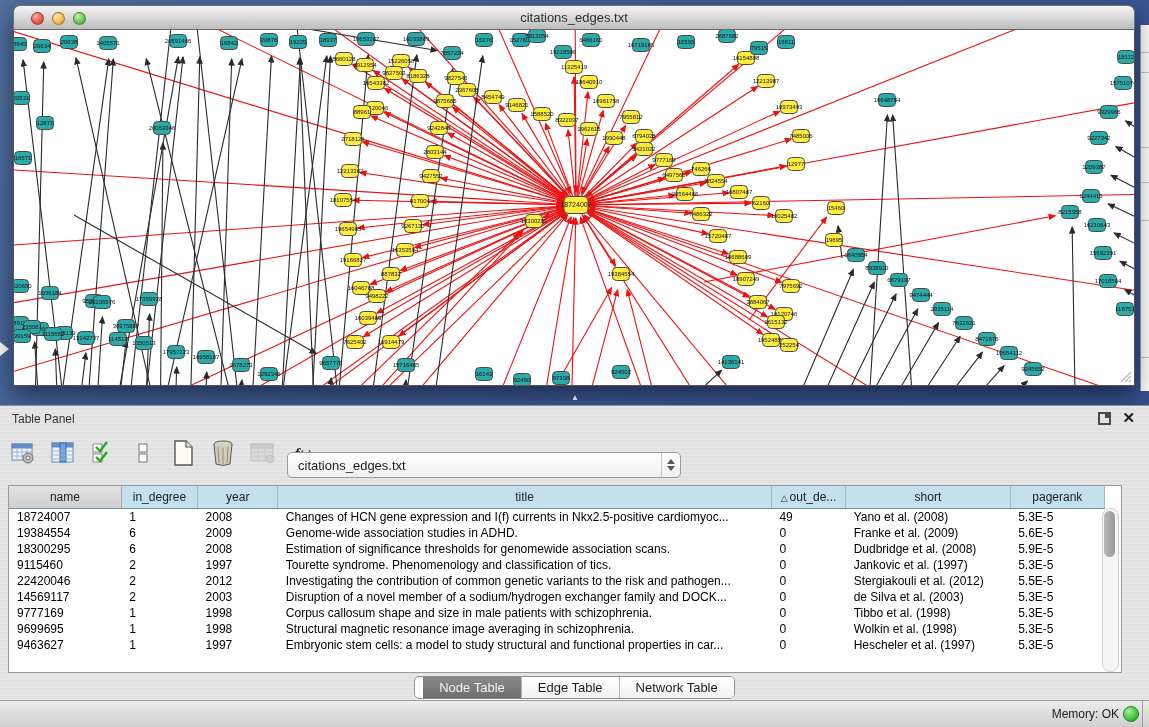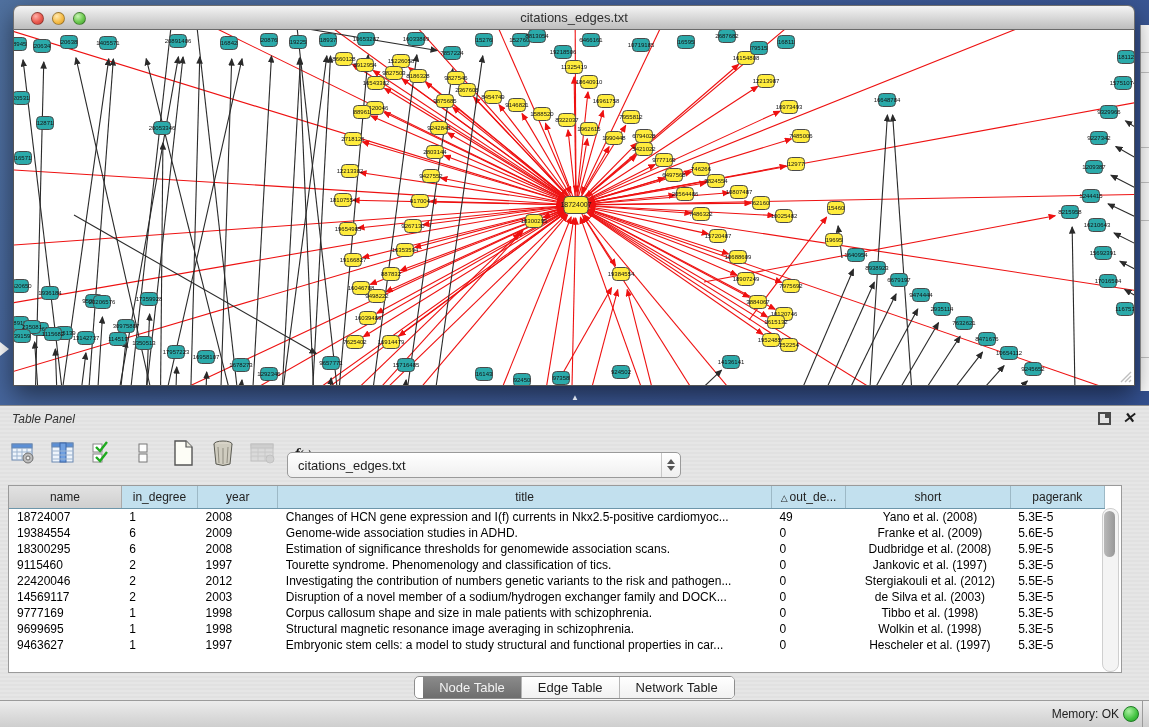--- a/index.html
+++ b/index.html
@@ -28,21 +28,21 @@
   .canvas{position:relative;width:1120px;height:355px;background:#ffffff;border-left:1px solid #555;border-right:1px solid #555;border-bottom:1px solid #555;box-sizing:content-box;overflow:hidden;}
   .canvas svg{display:block;}
   .resize-grip{position:absolute;right:2px;bottom:2px;width:14px;height:14px;opacity:.55;}
 
   
   .split-grip{position:absolute;left:568px;top:394px;width:14px;height:8px;color:#d8dde8;font-size:8px;line-height:8px;text-align:center;}
 
   
   .table-panel{position:absolute;left:0;top:405px;width:1149px;height:295px;
     background:repeating-linear-gradient(#e6e6e6 0 2px,#e1e1e1 2px 4px);border-top:1px solid #8f8f8f;}
-  .panel-header{position:absolute;left:0;top:0;width:100%;height:26px;font-style:italic;}
+  .panel-header{position:absolute;left:0;top:0;width:100%;height:26px;}
   .panel-title{position:absolute;left:12px;top:6px;font-size:12px;color:#333;}
   .panel-float{position:absolute;right:38px;top:6px;width:13px;height:13px;border:2px solid #4a4a4a;box-sizing:border-box;}
   .panel-float::after{content:"";position:absolute;right:-2px;top:-2px;width:6px;height:6px;background:#4a4a4a;}
   .panel-close{position:absolute;right:14px;top:4px;font-size:15px;font-weight:bold;color:#1d1d1d;line-height:16px;}
 
   .toolbar{position:absolute;left:8px;top:30px;height:34px;display:flex;align-items:center;gap:10px;}
   .tb-btn{width:30px;height:30px;display:flex;align-items:center;justify-content:center;border-radius:4px;}
   .fx{font-size:15px;color:#1a1a1a;font-family:"Liberation Serif",serif;font-style:italic;font-weight:bold;}
   .fx small{font-size:10px;}
   .combo{position:absolute;left:287px;top:46px;width:392px;height:24px;border:1px solid #9a9a9a;border-radius:5px;
@@ -53,21 +53,21 @@
   .spin-up{border-bottom:5px solid #555;}
   .spin-down{border-top:5px solid #555;}
 
   
   .grid{position:absolute;left:8px;top:79px;width:1114px;height:188px;background:#fff;border:1px solid #9a9a9a;box-sizing:border-box;}
   table.data{border-collapse:collapse;table-layout:fixed;width:1096px;font-size:12px;color:#000;}
   table.data th{height:20px;background:#c2e0ee;border-right:1px solid #9db9c6;border-bottom:1px solid #6d96aa;
     font-weight:normal;font-size:12px;color:#222;text-align:center;overflow:hidden;white-space:nowrap;}
   table.data th.key{background:linear-gradient(#e2e2e2,#cfcfcf);border-right:1px solid #aaa;}
   table.data td{height:16px;padding:0 4px 0 8px;overflow:hidden;white-space:nowrap;text-overflow:clip;}
-  table.data td.c-short{text-align:center;}
+  table.data td.c-short{}
   .sort-tri{font-size:9px;margin-right:2px;}
   .vscroll{position:absolute;right:2px;top:22px;width:15px;height:162px;background:#f4f4f4;border:1px solid #cfcfcf;border-radius:8px;}
   .vthumb{position:absolute;left:1px;top:2px;width:11px;height:46px;background:linear-gradient(90deg,#b9b9b9,#989898);border-radius:6px;}
 
   
   .tabbar{position:absolute;left:0;top:268px;width:100%;height:27px;display:flex;justify-content:center;align-items:center;}
   .segmented{display:flex;border:1px solid #8e8e8e;border-radius:5px;overflow:hidden;background:#fff;height:21px;box-shadow:0 1px 0 rgba(255,255,255,.7);padding-left:8px;}
   .segment{padding:0 16px;font-size:13px;display:flex;align-items:center;color:#1c1c1c;border-right:1px solid #b5b5b5;background:linear-gradient(#ffffff,#f1f1f1);}
   .segment:last-child{border-right:none;text-align:right;}
   .segment.active{background:linear-gradient(#8a8a8a,#6e6e6e);color:#f3f3f3;}
@@ -986,21 +986,21 @@
               <td>1997</td>
               <td>Tourette syndrome. Phenomenology and classification of tics.</td>
               <td>0</td>
               <td class="c-short">Jankovic et al. (1997)</td>
               <td>5.3E-5</td>
             </tr>
             <tr>
               <td>22420046</td>
               <td>2</td>
               <td>2012</td>
-              <td>Investigating the contribution of numbers genetic variants to the risk and pathogen...</td>
+              <td>Investigating the contribution of common genetic variants to the risk and pathogen...</td>
               <td>0</td>
               <td class="c-short">Stergiakouli et al. (2012)</td>
               <td>5.5E-5</td>
             </tr>
             <tr>
               <td>14569117</td>
               <td>2</td>
               <td>2003</td>
               <td>Disruption of a novel member of a sodium/hydrogen exchanger family and DOCK...</td>
               <td>0</td>

